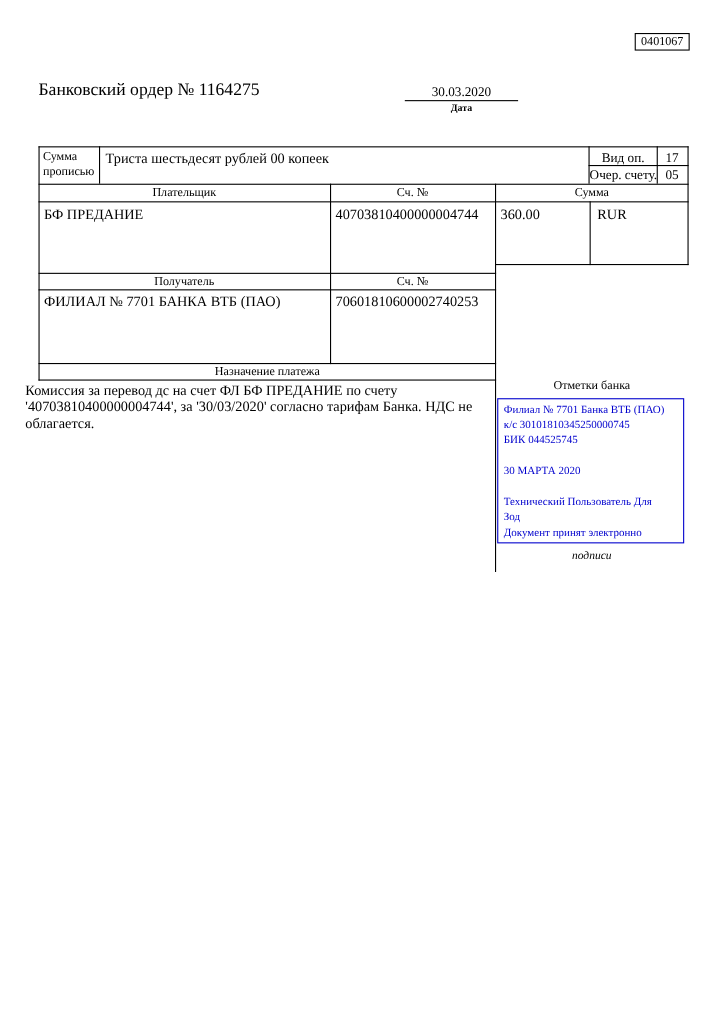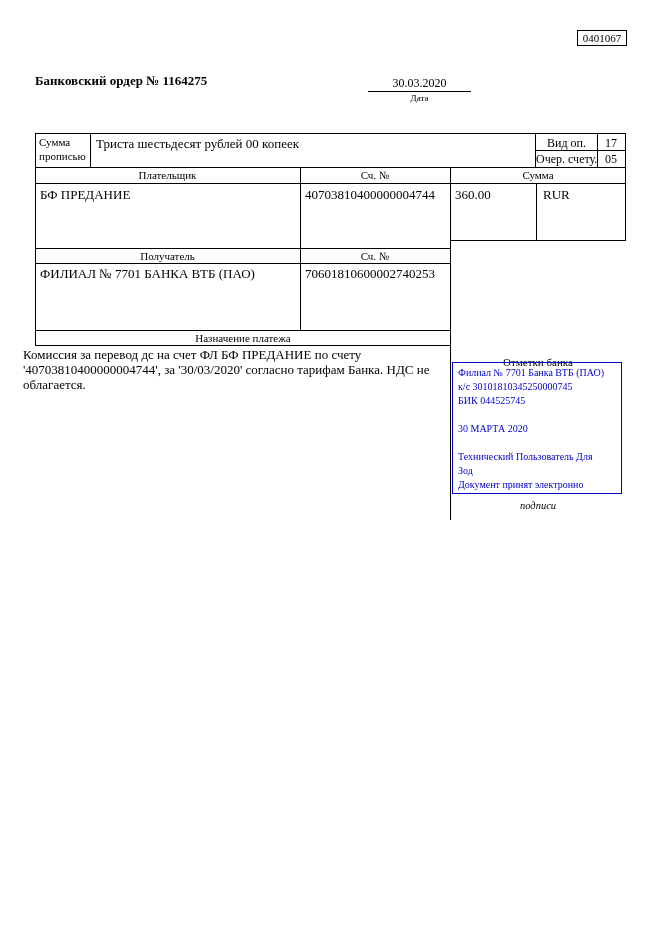--- a/index.html
+++ b/index.html
@@ -7,39 +7,39 @@
   body { font-family:"Liberation Serif", serif; color:#000; }
   .page { position:relative; width:660px; height:775px; background:#fff; overflow:hidden; }
   .hline { position:absolute; height:1px; background:#000; }
   .vline { position:absolute; width:1px; background:#000; }
   .abs { position:absolute; white-space:nowrap; }
   .wrap { position:absolute; white-space:normal; }
   .center { text-align:center; }
   .label { font-size:11px; }
   .small-label { font-size:12px; }
   .value { font-size:13px; }
-  .title { font-size:13px; font-weight:bold; }
+  .title { font-size:16px; font-weight:normal; }
   .code-box { position:absolute; border:1px solid #000; font-size:11px; text-align:center; line-height:14px; }
   .date-label { font-size:9px; }
   .stamp { position:absolute; border:1px solid var(--stamp-color,#0000cd); color:var(--stamp-color,#0000cd);
            font-size:10px; padding:3px 5px; }
   .stamp-line { line-height:14px; min-height:14px; white-space:nowrap; }
   .purpose { font-size:13px; line-height:15px; }
 </style>
 </head>
 <body>
 
 <div class="page">
 
   <div class="code-box" style="left:577px; top:30px; width:50px; height:16px;">0401067</div>
 
   <div class="abs title" style="left:35px; top:73px;">Банковский ордер № 1164275</div>
   <div class="abs center" style="left:368px; top:76px; width:103px; font-size:12px;">30.03.2020</div>
   <div class="hline" style="left:368px; top:91px; width:103px;"></div>
-  <div class="abs center date-label" style="left:368px; top:93px; width:103px;">Дата</div>
+  <div class="abs center date-label" style="left:368px; top:93px; width:103px;font-weight:bold;">Дата</div>
 
   <div class="hline" style="left:35px; top:133px; width:591px;"></div>
   <div class="hline" style="left:535px; top:150px; width:91px;"></div>
   <div class="hline" style="left:35px; top:167px; width:591px;"></div>
   <div class="hline" style="left:35px; top:183px; width:591px;"></div>
   <div class="hline" style="left:450px; top:240px; width:176px;"></div>
   <div class="hline" style="left:35px; top:248px; width:416px;"></div>
   <div class="hline" style="left:35px; top:263px; width:416px;"></div>
   <div class="hline" style="left:35px; top:330px; width:416px;"></div>
   <div class="hline" style="left:35px; top:345px; width:416px;"></div>
@@ -70,21 +70,21 @@
   <div class="abs value" style="left:455px; top:187px;">360.00</div>
   <div class="abs value" style="left:543px; top:187px;">RUR</div>
 
   <div class="abs center label" style="left:35px; top:250px; width:265px;">Получатель</div>
   <div class="abs center label" style="left:300px; top:250px; width:150px;">Сч. №</div>
 
   <div class="abs value" style="left:40px; top:266px;">ФИЛИАЛ № 7701 БАНКА ВТБ (ПАО)</div>
   <div class="abs value" style="left:305px; top:266px;">70601810600002740253</div>
 
   <div class="abs center label" style="left:35px; top:332px; width:416px;">Назначение платежа</div>
-  <div class="abs center label" style="left:450px; top:356px; width:176px;">Отметки банка</div>
+  <div class="abs center label" style="left:450px; top:345px; width:176px;">Отметки банка</div>
 
   <div class="wrap purpose" style="left:23px; top:347px; width:418px;">Комиссия за перевод дс на счет ФЛ БФ ПРЕДАНИЕ по счету '40703810400000004744', за '30/03/2020' согласно тарифам Банка. НДС не облагается.</div>
 
   <div class="stamp" style="left:452px; top:362px; width:170px; height:132px;">
     <div class="stamp-line">Филиал № 7701 Банка ВТБ (ПАО)</div>
     <div class="stamp-line">к/с 30101810345250000745</div>
     <div class="stamp-line">БИК 044525745</div>
     <div class="stamp-line"></div>
     <div class="stamp-line">30 МАРТА 2020</div>
     <div class="stamp-line"></div>

